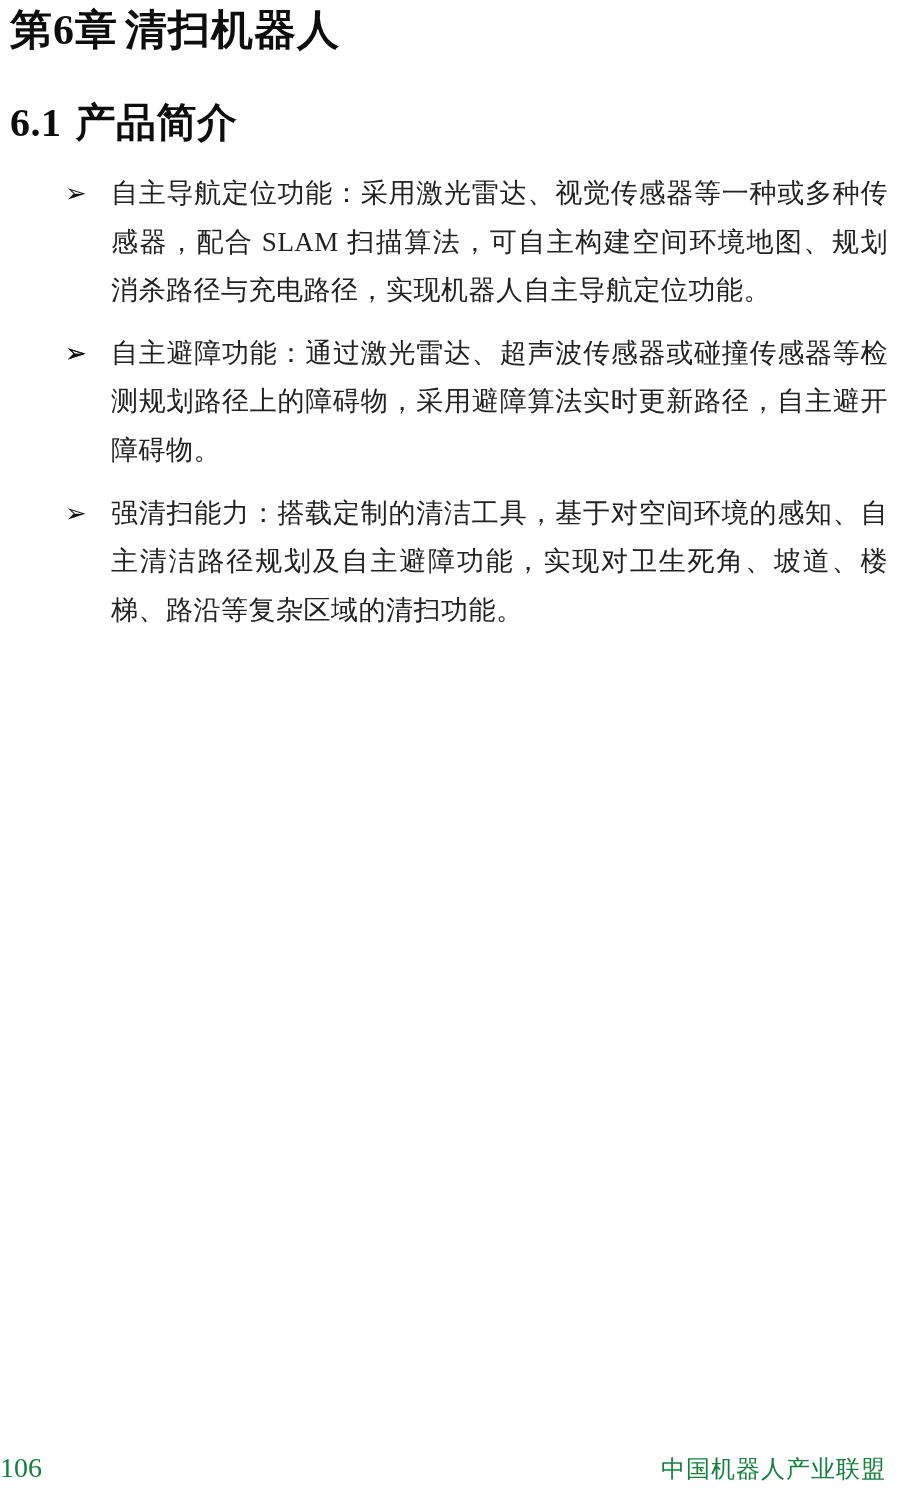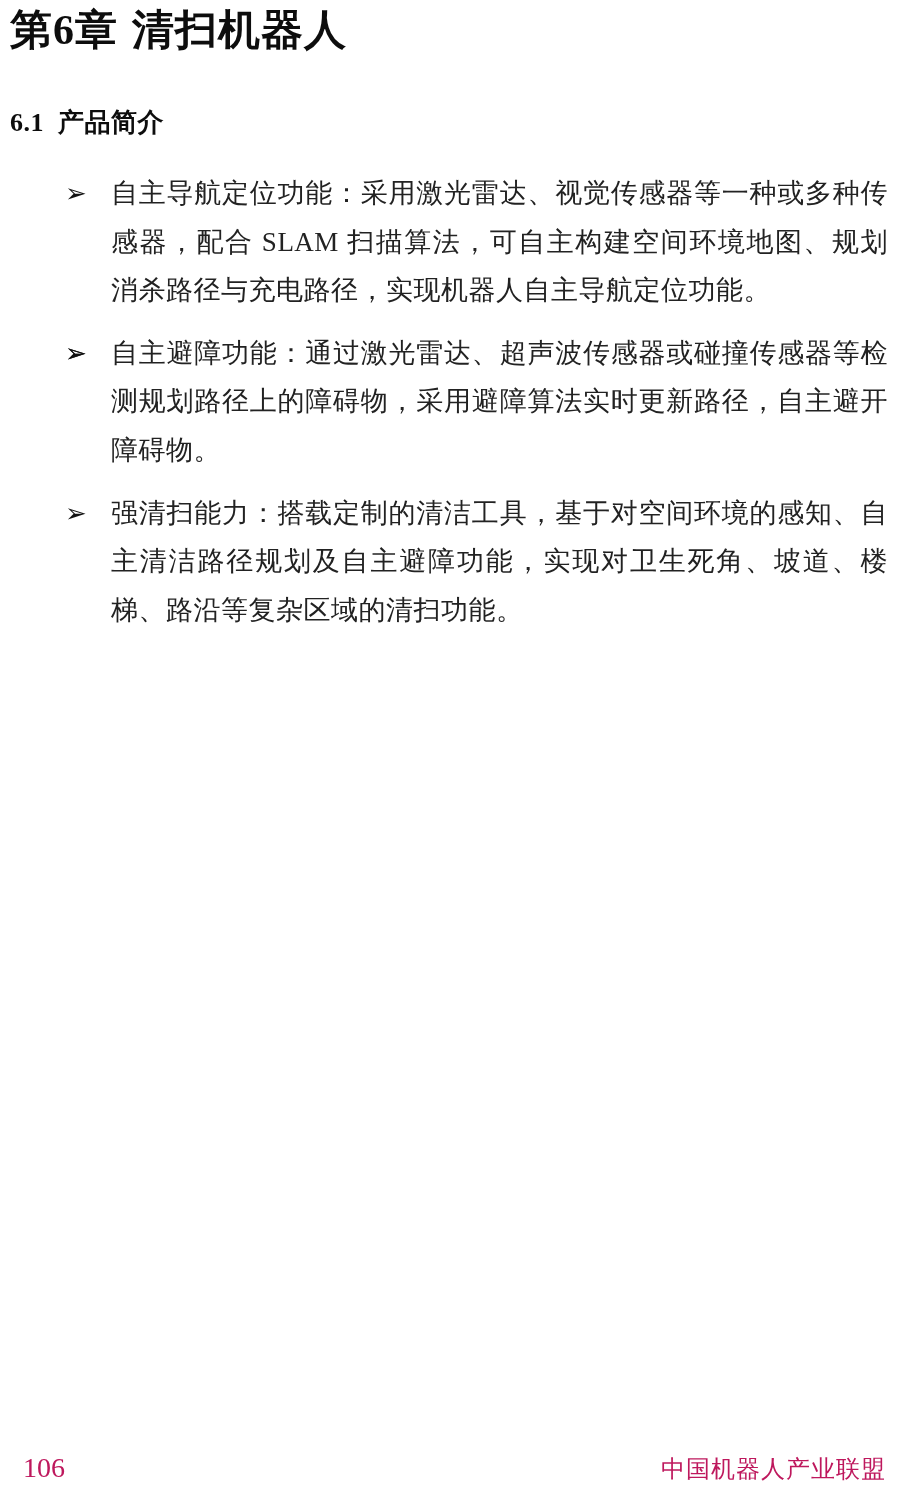--- a/index.html
+++ b/index.html
@@ -25,26 +25,26 @@
     line-height: 56px;
     font-weight: 700;
     color: #0d0d0d;
     font-family: "Liberation Sans", sans-serif;
     letter-spacing: 1px;
   }
   h1.chapter .num {
     font-family: "Liberation Serif", serif;
     font-weight: 700;
   }
-  h1.chapter .chapter-name { margin-left: 14px; }
+  h1.chapter .chapter-name { margin-left: 7px; }
 
   
   h2.section {
     margin: 42px 0 0 0;
-    font-size: 26px;
+    font-size: 40px;
     line-height: 44px;
     font-weight: 700;
     color: #0d0d0d;
     font-family: "Liberation Sans", sans-serif;
     letter-spacing: 0.5px;
   }
   h2.section .num {
     font-family: "Liberation Serif", serif;
     font-weight: 700;
     margin-right: 14px;
@@ -83,27 +83,27 @@
     left: 0;
     top: 0;
     font-size: 26px;
     color: #111111;
     font-family: "DejaVu Sans", sans-serif;
   }
 
   
   .footer {
     position: absolute;
-    left: 23px;
+    left: 0;
     right: 14px;
     top: 1452px;
     display: flex;
     justify-content: space-between;
     align-items: baseline;
-    color: #be185d;
+    color: #15803d;
   }
   .footer .page-num {
     font-size: 28px;
     font-family: "Liberation Serif", serif;
   }
   .footer .org {
     font-size: 24px;
     letter-spacing: 1px;
     font-family: "Liberation Serif", serif;
   }

